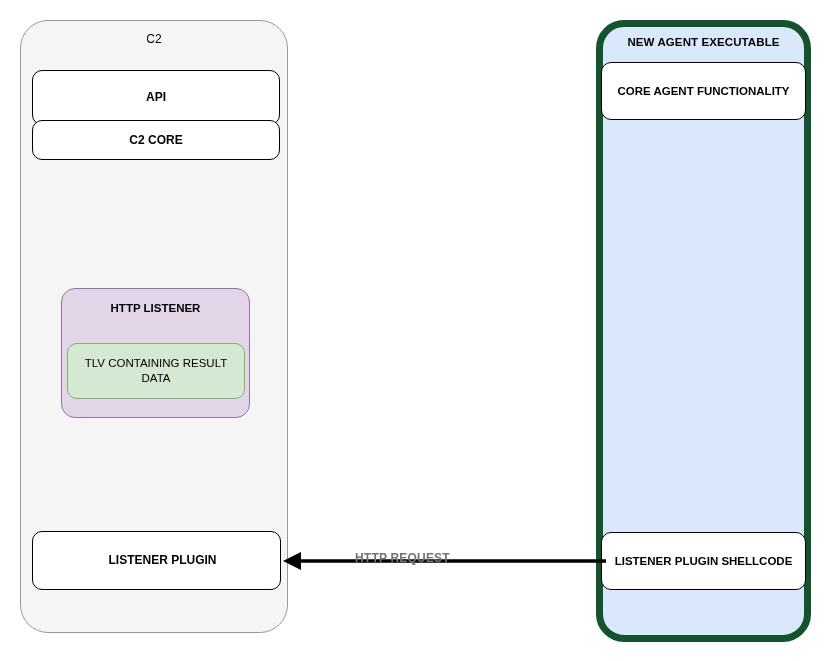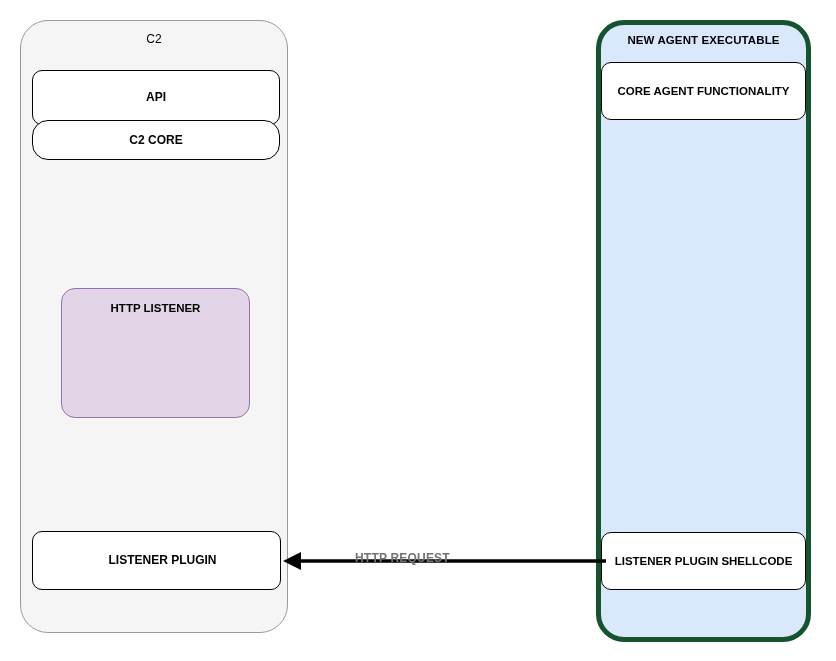--- a/index.html
+++ b/index.html
@@ -37,21 +37,21 @@
     height: 613px;
     background: #f5f5f5;
     border: 1px solid #999999;
   }
   .panel-agent {
     left: 596px;
     top: 20px;
     width: 215px;
     height: 622px;
     background: #dae8fc;
-    border: 5px solid #14532d;
+    border: 7px solid #14532d;
   }
 
   .panel-title {
     position: absolute;
     left: 0;
     right: 0;
     text-align: center;
     font-size: 11.5px;
     font-weight: bold;
     color: #000000;
@@ -72,21 +72,21 @@
     justify-content: center;
     text-align: center;
     color: #000000;
     font-size: 12px;
     font-weight: bold;
     line-height: 1.25;
     padding: 2px 8px;
   }
 
   #box-api      { left: 32px;  top: 70px;  width: 248px; height: 55px; }
-  #box-c2core   { left: 32px;  top: 120px; width: 248px; height: 40px; border-radius: 16px; }
+  #box-c2core   { left: 32px;  top: 120px; width: 248px; height: 40px; }
   #box-listener { left: 32px;  top: 531px; width: 249px; height: 59px; padding-left: 20px; }
 
   #box-core-agent { left: 601px; top: 62px;  width: 205px; height: 58px; font-size: 11.5px; }
   #box-shellcode  { left: 601px; top: 532px; width: 205px; height: 58px; font-size: 11.5px; }
 
   
   #group-http-response {
     position: absolute;
     box-sizing: border-box;
     left: 61px;
@@ -166,20 +166,21 @@
   </div>
 
   <div class="box" id="box-api">API</div>
 
   <div class="box" id="box-c2core">C2 CORE</div>
 
   <div id="group-http-response">
     <div class="group-title">HTTP LISTENER</div>
   </div>
 
+  <div id="box-tlv">TLV CONTAINING RESULT DATA</div>
 
   <div class="box" id="box-listener">LISTENER PLUGIN</div>
 
   <div class="box" id="box-shellcode">LISTENER PLUGIN SHELLCODE</div>
 
   <div class="box" id="box-core-agent">CORE AGENT FUNCTIONALITY</div>
 
   <svg id="connector-http-request" viewBox="0 0 325 62">
     <line x1="325" y1="31" x2="16" y2="31" stroke="#000000" stroke-width="3.4"></line>
     <polygon points="2,31 20,22 20,40" fill="#000000"></polygon>

